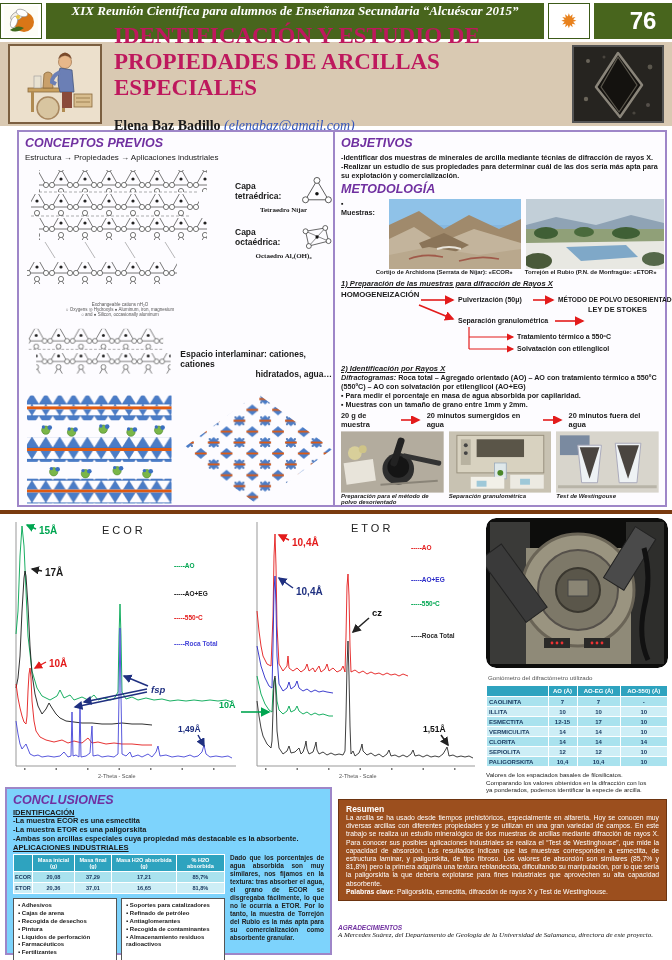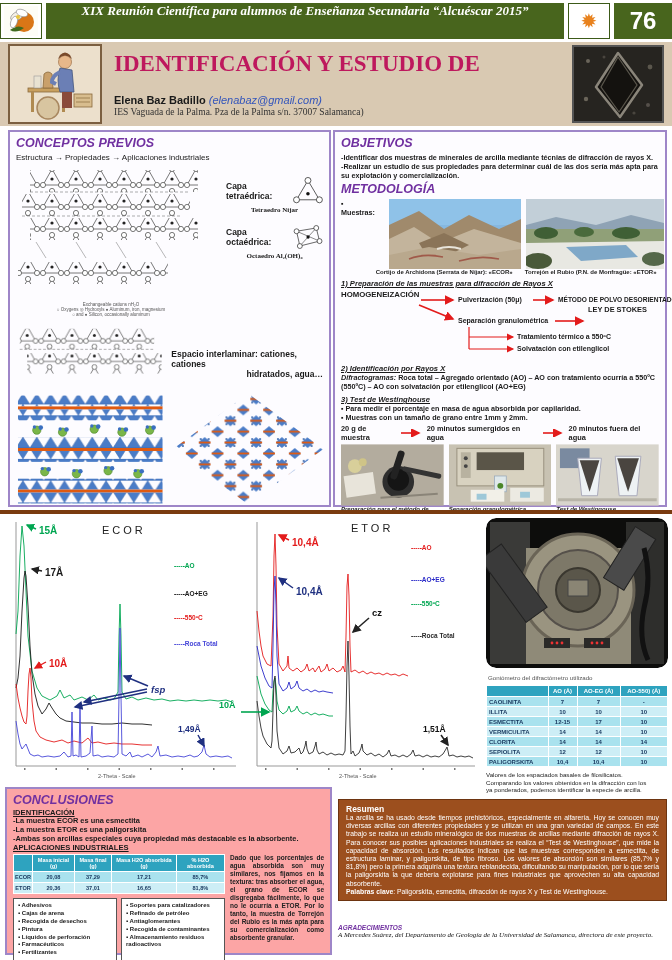--- a/index.html
+++ b/index.html
@@ -8,37 +8,37 @@
   .abs{position:absolute;}
 
   
   #banner-row{top:3px;left:0;width:672px;height:36px;display:flex;align-items:stretch;}
   .logo-box{width:42px;background:#fff;border:1px solid #3c5a18;box-sizing:border-box;
             display:flex;align-items:center;justify-content:center;}
   #banner-bar{flex:1;background:#48651d;margin-left:4px;display:flex;align-items:flex-start;justify-content:center;}
   #banner-title{color:#fff;font-family:"Liberation Serif",serif;font-style:italic;font-weight:bold;font-size:13px;}
   #sun-box{width:42px;margin-left:4px;}
   .sun-glyph{color:#e8821e;font-size:20px;line-height:1;}
-  #num-box{width:58px;margin-left:4px;background:#48651d;display:flex;align-items:center;justify-content:center;}
+  #num-box{width:58px;margin-left:4px;background:#48651d;display:flex;align-items:center;justify-content:center;padding-left:20px;}
   #poster-number{color:#fff;font-weight:bold;font-size:24px;}
 
   
   #title-band{top:42px;left:0;width:672px;height:84px;background:#d9c9b2;display:flex;align-items:center;}
   #potter-fig{margin-left:8px;border:2px solid #7b5f40;background:#ece0cc;}
   #title-text{margin-left:12px;flex:1;}
   .main-title{font-family:"Liberation Serif",serif;font-weight:bold;font-size:23px;line-height:26px;color:#be185d;}
-  #author-line{font-family:Liberation Sans, sans-serif;font-size:11px;margin-top:17px;}
+  #author-line{font-family:Liberation Serif, serif;font-size:14px;margin-top:17px;}
   #author-name{font-weight:bold;}
   #author-email{color:#3355bb;font-style:italic;}
   #affil-line{font-family:"Liberation Serif",serif;font-size:9.5px;color:#333;margin-top:1px;}
   #rock-fig{margin-right:8px;border:2px solid #555;}
 
   
   .panel{border:2px solid #9e86c8;background:#fdfcff;box-sizing:border-box;padding:4px 6px;}
-  #left-panel{top:130px;left:8px;width:323px;height:377px;}
+  #left-panel{top:130px;left:17px;width:323px;height:377px;}
   #right-panel{top:130px;left:333px;width:334px;height:377px;}
   .h-purple{color:#7030a0;font-style:italic;font-weight:bold;font-size:12.5px;margin:0 0 3px 0;}
   .bold-line{font-weight:normal;font-size:8px;}
   .sketch-row{display:flex;margin-top:4px;}
   .cap-label{font-weight:bold;font-size:8.5px;}
   .cap-caption{font-weight:bold;font-size:7px;text-align:center;font-family:"Liberation Serif",serif;}
   .tiny-cap{font-size:4.5px;color:#555;text-align:center;}
   .interlam{font-weight:bold;font-size:8.5px;margin-left:6px;margin-top:28px;}
   .diagrams-row{display:flex;gap:8px;margin-top:6px;align-items:center;}
 
@@ -69,21 +69,21 @@
   table{border-collapse:collapse;}
   .teal-table{width:100%;font-size:6px;}
   .teal-table th{background:#2ea3bf;color:#fff;font-weight:bold;padding:2px 1px;border:1px solid #fff;}
   .teal-table td{padding:1.5px 2px;border:1px solid #fff;color:#17375e;text-align:center;font-weight:bold;}
   .teal-table td.rname{text-align:left;}
   .row-a td{background:#a9e2ee;}
   .row-b td{background:#cdeef6;}
   #spacings-note{font-size:6.2px;color:#222;margin-top:4px;line-height:7.6px;}
 
   
-  #conclusiones{top:787px;left:5px;width:327px;height:168px;background:#fca5a5;}
+  #conclusiones{top:787px;left:5px;width:327px;height:168px;background:#7dd3fc;}
   .sub-head{font-weight:bold;font-size:7.6px;text-decoration:underline;}
   .concl-line{font-weight:bold;font-size:7.4px;line-height:8.8px;}
   .concl-row{display:flex;gap:5px;margin-top:2px;}
   .concl-left{width:212px;}
   .concl-par{flex:1;font-weight:bold;font-size:6.5px;line-height:8px;text-align:justify;color:#222;}
   .masa-table{width:100%;font-size:5.6px;}
   .masa-table th{background:#2ea3bf;color:#fff;padding:2px 1px;border:1px solid #fff;font-weight:bold;}
   .masa-table td{padding:2px 1px;border:1px solid #fff;color:#17375e;font-weight:bold;text-align:center;}
   .lists-row{display:flex;gap:4px;margin-top:4px;}
   .list-box{flex:1;background:#fff;border:1px solid #555;padding:3px 2px 3px 4px;}
@@ -157,20 +157,21 @@
     <circle cx="55" cy="16" r="6.5" fill="#e8b88a" stroke="#9c6f45" stroke-width="0.7"></circle>
     <path d="M48 13 Q55 6 62 13 L60 9 Q55 4 50 9 Z" fill="#7a4a2a"></path>
     <path d="M50 22 L62 24 L64 46 L50 46 Q46 34 50 22Z" fill="#6b7fb5" stroke="#44557e" stroke-width="0.8"></path>
     <path d="M50 26 Q42 30 42 36 L46 38" fill="none" stroke="#6b7fb5" stroke-width="4"></path>
     <rect x="52" y="46" width="10" height="16" fill="#8a4a3a"></rect>
     <rect x="64" y="48" width="18" height="13" fill="#d8bd8e" stroke="#8a6a3c" stroke-width="0.8"></rect>
     <path d="M66 52 h14 M66 56 h14" stroke="#8a6a3c" stroke-width="0.7"></path>
   </svg>
   <div id="title-text">
     <div class="main-title">IDENTIFICACIÓN Y ESTUDIO DE</div>
+    <div class="main-title">PROPIEDADES DE ARCILLAS ESPECIALES</div>
     <div id="author-line">
       <span id="author-name">Elena Baz Badillo</span>
       <span id="author-email">(elenabaz@gmail.com)</span>
     </div>
     <div id="affil-line">IES Vaguada de la Palma. Pza de la Palma s/n. 37007 Salamanca)</div>
   </div>
   <svg id="rock-fig" width="88" height="74" viewBox="0 0 88 74">
     <rect x="0" y="0" width="88" height="74" fill="#262420"></rect>
     <path d="M44 6 L68 38 L46 70 L22 40 Z" fill="#14120f" stroke="#8a857a" stroke-width="2.5" stroke-linejoin="round"></path>
     <path d="M44 10 L63 38 L45 65 L27 40 Z" fill="none" stroke="#5a564c" stroke-width="1.2"></path>
@@ -369,24 +370,23 @@
     <div class="ft" style="left:217px;top:6px;font-size:6.6px">MÉTODO DE POLVO DESORIENTADO</div>
     <div class="ft" style="left:117px;top:27px">Separación granulométrica</div>
     <div class="ft" style="left:247px;top:15px;font-size:7.4px">LEY DE STOKES</div>
     <div class="ft" style="left:176px;top:43px">Tratamiento térmico a 550ºC</div>
     <div class="ft" style="left:176px;top:55px">Solvatación con etilenglicol</div>
   </div>
 
   <div class="step-head">2) Identificación por Rayos X</div>
   <div class="obj-line">
     <span style="font-style:italic">Difractogramas:</span>
-    <span>Roca total – Agregado orientado (AO) – AO con tratamiento ocurría a 550ºC (550ºC) – AO con solvatación por etilenglicol (AO+EG)</span>
-  </div>
-
-  <div class="step-head">3) Test de Westinghouse</div>
+    <span>Roca total – Agregado orientado (AO) – AO con tratamiento térmico a 550ºC (550ºC) – AO con solvatación por etilenglicol (AO+EG)</span>
+  </div>
+
   <div class="bullet-line blt"><span>Para medir el porcentaje en masa de agua absorbida por capilaridad.</span></div>
   <div class="bullet-line blt"><span>Muestras con un tamaño de grano entre 1mm y 2mm.</span></div>
 
   <div class="flow20">
     <span>20 g de muestra</span>
     <svg width="24" height="8">
         <line x1="1" y1="4" x2="19" y2="4" stroke="#e31b1b" stroke-width="1.6" marker-end="url(#ra)"></line>
       </svg>
     <span>20 minutos sumergidos en agua</span>
     <svg width="24" height="8">

